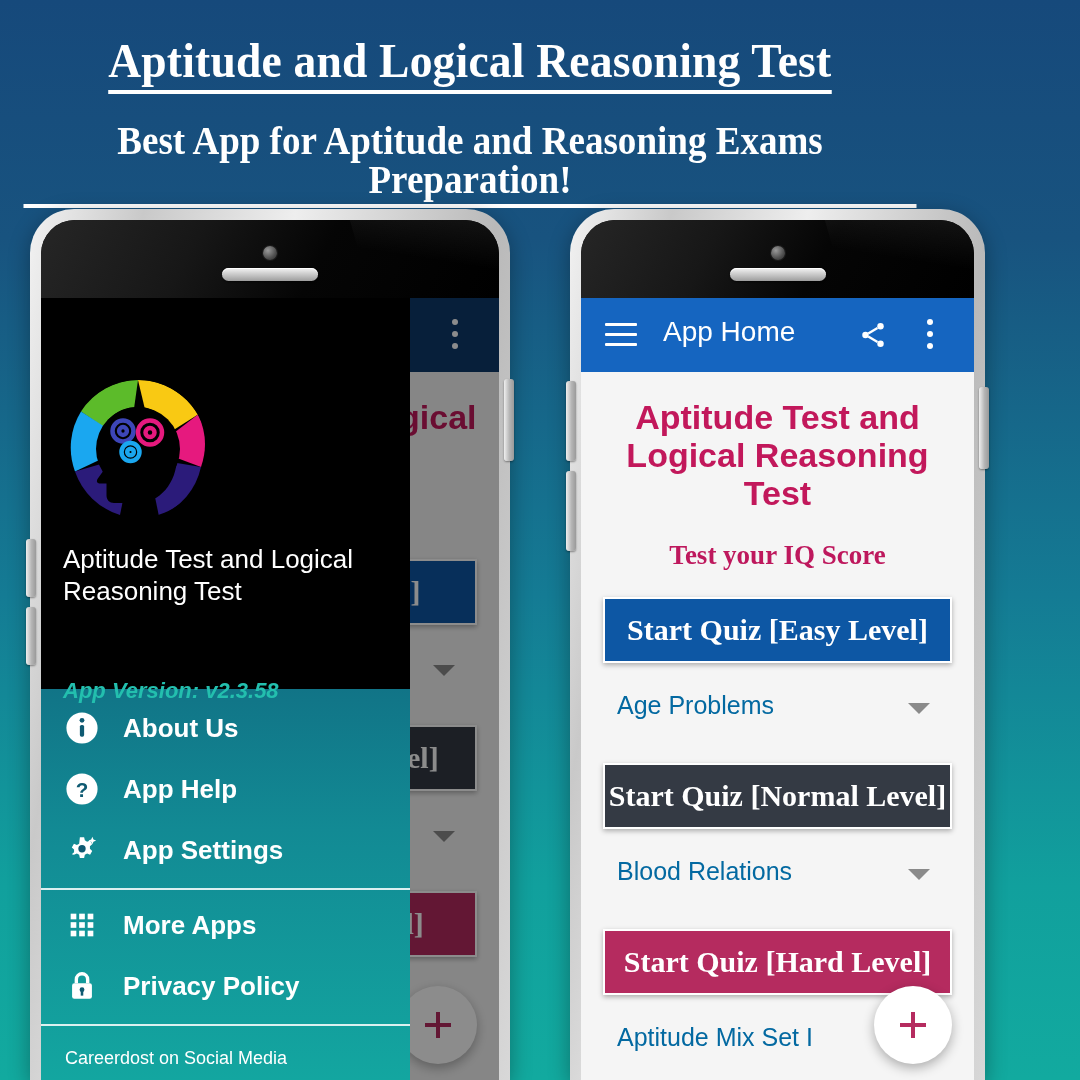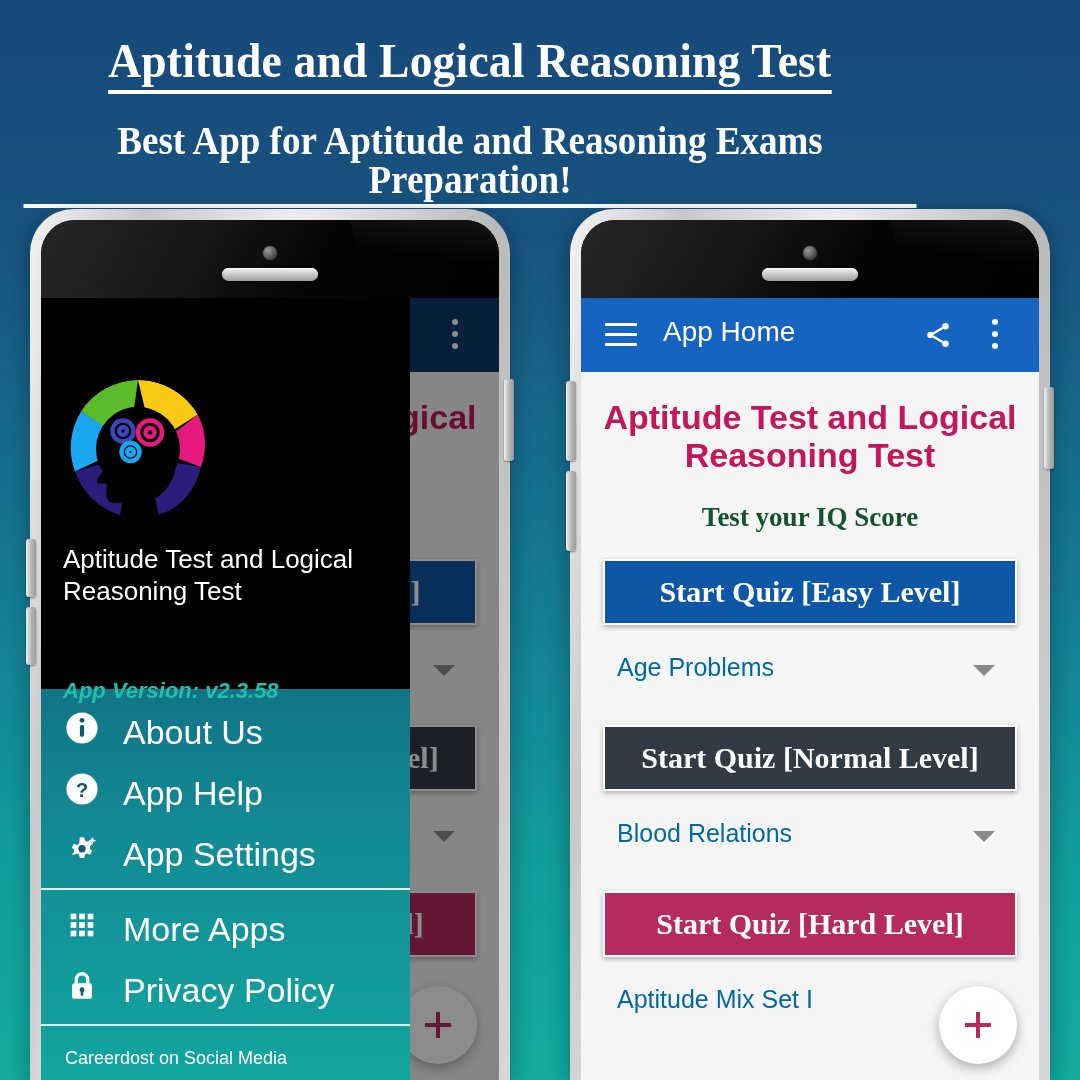--- a/index.html
+++ b/index.html
@@ -62,21 +62,21 @@
   .hamburger{position:absolute;left:24px;top:25px;width:32px;height:24px;}
   .hamburger i{display:block;height:3px;background:#fff;margin-bottom:7px;border-radius:1px;}
   .appbar-title{position:absolute;left:82px;top:18px;font-size:28px;color:#fff;}
   .shareicon{position:absolute;right:86px;top:22px;width:30px;height:30px;}
   .dots{position:absolute;right:40px;top:21px;width:7px;}
   .dots b{display:block;width:6px;height:6px;border-radius:50%;background:#fff;margin-bottom:6px;}
 
   
   .home{position:absolute;left:0;top:74px;right:0;bottom:0;background:#f5f5f5;}
   .home-title{margin:26px 22px 0;text-align:center;color:#c2185b;font-size:34px;font-weight:bold;line-height:1.12;}
-  .home-sub{margin-top:28px;text-align:center;color:#14532d;font-size:27px;font-weight:bold;
+  .home-sub{margin-top:28px;text-align:center;color:#be185d;font-size:27px;font-weight:bold;
             font-family:"Liberation Serif", serif;}
   .qbtn{
     margin:26px 22px 0;height:62px;line-height:62px;text-align:center;color:#fff;
     font-family:"Liberation Serif", serif;font-weight:bold;font-size:30px;
     border:2px solid #fff;box-shadow:0 2px 5px rgba(0,0,0,.3);
   }
   .qbtn.easy{background:#0d57a4;}
   .qbtn.normal{background:#343a44;}
   .qbtn.hard{background:#b52b5f;}
   .spinner{margin:18px 22px 0;height:56px;position:relative;border-bottom:0;}
@@ -93,21 +93,21 @@
 
   
   .drawer{position:absolute;left:0;top:0;width:80.5%;bottom:0;overflow:hidden;
           background:linear-gradient(180deg,#0e4460 0%,#10627c 35%,#128a94 68%,#13a6a0 100%);}
   .drawer-head{position:relative;background:#000;padding:0 0 16px 0;height:391px;box-sizing:border-box;}
   .logo{position:absolute;left:22px;top:76px;width:150px;height:150px;}
   .dh-title{position:absolute;left:22px;top:246px;right:14px;color:#fff;font-size:26px;line-height:1.22;}
   .dh-ver{position:absolute;left:22px;top:340px;color:#23bfae;font-size:22px;font-style:italic;font-weight:bold;margin-top:40px;}
   .ditem{position:relative;height:61px;}
   .ditem .ic{position:absolute;left:24px;top:12px;width:34px;height:34px;}
-  .ditem .lb{position:absolute;left:82px;top:14px;font-size:34px;color:#fff;}
+  .ditem .lb{position:absolute;left:82px;top:14px;font-size:26px;color:#fff;font-weight:bold;}
   .dsep{height:2px;background:rgba(255,255,255,.85);margin:6px 0 6px 0;}
   .dfoot{position:relative;height:66px;}
   .dfoot .lb{position:absolute;left:24px;top:16px;font-size:18px;color:#fff;}
 </style>
 </head>
 <body>
 
 <div class="promo">
   <div class="h1">Aptitude and Logical Reasoning Test</div><br>
   <div class="h2">Best App for Aptitude and Reasoning Exams Preparation!</div>
@@ -266,21 +266,21 @@
 
         <div class="dfoot">
           <span class="lb">Careerdost on Social Media</span>
         </div>
       </div>
 
     </div>
   </div>
 </div>
 
-<div class="phone" style="left:570px;top:209px;width:480px;height:871px;">
+<div class="phone" style="left:570px;top:209px;width:415px;height:871px;">
   <div class="frame"></div>
   <div class="sidebtn" style="left:-4px;top:172px;height:80px;"></div>
   <div class="sidebtn" style="left:-4px;top:262px;height:80px;"></div>
   <div class="sidebtn" style="right:-4px;top:178px;height:82px;"></div>
   <div class="bezel">
     <div class="topglass">
       <div class="cam"></div>
       <div class="speaker"></div>
     </div>
     <div class="screen">

